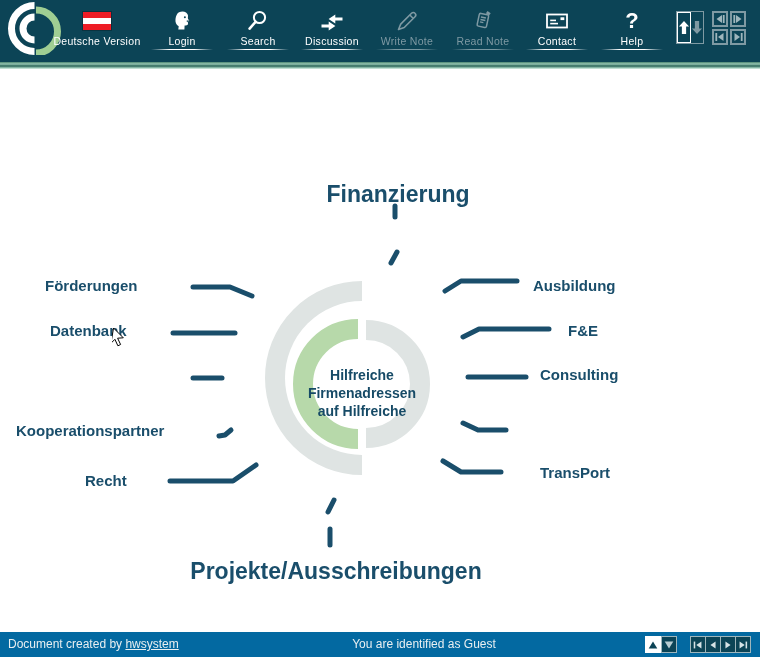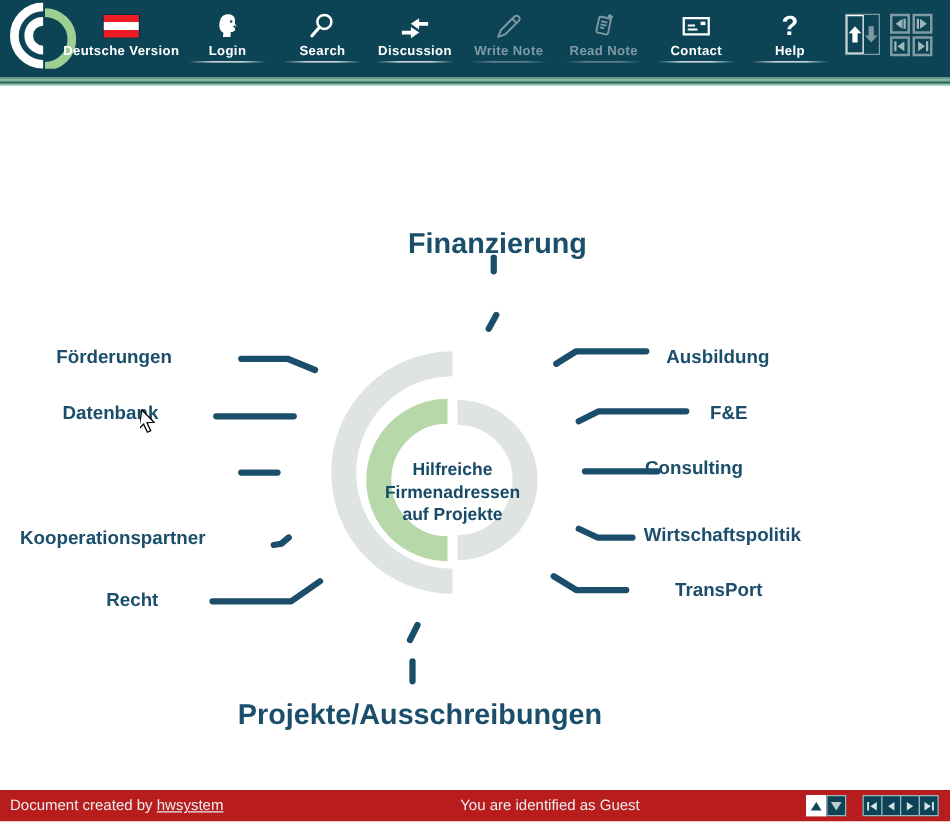--- a/index.html
+++ b/index.html
@@ -5,21 +5,21 @@
   html,body{margin:0;padding:0;background:#fff;}
   #screen{position:relative;width:760px;height:664px;overflow:hidden;background:#fff;
           font-family:"Liberation Sans","DejaVu Sans",sans-serif;}
   
   .header{position:absolute;left:0;top:0;width:760px;height:62px;background:#0c4456;}
   .header-strip{position:absolute;left:0;top:62px;width:760px;height:7px;
       background:linear-gradient(180deg,#4a8471 0px,#98c7b4 2px,#2a6458 4px,#a5d0bf 6px,#ddeee7 7px);}
   .logo{position:absolute;left:8px;top:2px;width:53px;height:53px;}
   .hitem{position:absolute;top:8px;width:80px;text-align:center;color:#fff;cursor:pointer;}
   .hitem .hicon{height:26px;display:flex;align-items:center;justify-content:center;color:#fff;}
-  .hitem .hlabel{font-size:10.5px;font-weight:bold;letter-spacing:.3px;margin-top:1px;white-space:nowrap;}
+  .hitem .hlabel{font-size:10.5px;font-weight:normal;letter-spacing:.3px;margin-top:1px;white-space:nowrap;}
   .hitem .hline{width:62px;height:1px;margin:2px auto 0;
       background:linear-gradient(90deg,rgba(255,255,255,0),#fff 30%,#fff 70%,rgba(255,255,255,0));}
   .hitem.disabled{cursor:default;}
   .hitem.disabled .hicon{color:#7e99a3;}
   .hitem.disabled .hlabel{color:#7e99a3;}
   .hitem.disabled .hline{opacity:.45;}
   .flag{width:28px;height:18px;display:inline-block;
       background:linear-gradient(180deg,#ee1c25 0 6px,#fff 6px 12px,#ee1c25 12px 18px);
       box-shadow:0 0 0 1px rgba(0,0,0,.25);}
   .helpmark{font-size:22px;font-weight:bold;line-height:22px;}
@@ -32,25 +32,25 @@
         grid-template-columns:1fr 1fr;grid-template-rows:1fr 1fr;gap:2px;}
   .navB .cell{border:2px solid #7f9aa3;display:flex;align-items:center;justify-content:center;
         box-sizing:border-box;background:#0c4456;}
   
   .dlabel{position:absolute;font-size:15px;font-weight:bold;color:#1a4e6b;white-space:nowrap;cursor:pointer;}
   .dlabel.big{font-size:23px;transform:translateX(-50%);}
   .center-text{position:absolute;left:272px;top:351px;width:180px;text-align:center;
       font-size:14px;font-weight:bold;line-height:18px;color:#164a66;margin-top:15px;}
   .center-text span{display:block;}
   
-  .footer{position:absolute;left:0;top:632px;width:760px;height:25px;background:#b91c1c;
+  .footer{position:absolute;left:0;top:632px;width:760px;height:25px;background:#0369a1;
       color:#e9eff1;font-size:12px;}
   .footer .left{position:absolute;left:8px;top:0;line-height:25px;white-space:nowrap;}
   .footer .left a{color:#e9eff1;text-decoration:underline;cursor:pointer;}
-  .footer .center{position:absolute;left:440px;top:0;line-height:25px;transform:translateX(-50%);white-space:nowrap;}
+  .footer .center{position:absolute;left:424px;top:0;line-height:25px;transform:translateX(-50%);white-space:nowrap;}
   .fbtn{position:absolute;top:636px;width:16px;height:17px;box-sizing:border-box;
       border:1px solid #9fb6bc;background:#0c4456;display:flex;align-items:center;justify-content:center;cursor:pointer;}
   .fbtn.white{background:#fff;border-color:#fff;}
   svg{display:block;}
 </style>
 </head>
 <body>
 
 <div id="screen">
 
@@ -214,34 +214,33 @@
       <polyline points="463,423 478,430 506,430"></polyline>
       <polyline points="443,461 461,472 501,472"></polyline>
       <line x1="334" y1="500" x2="328" y2="512"></line>
       <line x1="330" y1="529" x2="330" y2="545"></line>
     </g>
   </svg>
 
   <div class="center-text">
     <span>Hilfreiche</span>
     <span>Firmenadressen</span>
-    <span>auf Projekte</span>
+    <span>auf Hilfreiche</span>
   </div>
 
   <div class="dlabel big" style="left:398px;top:181px">Finanzierung</div>
 
   <div class="dlabel" style="left:45px;top:277px">Förderungen</div>
   <div class="dlabel" style="left:50px;top:322px">Datenbank</div>
   <div class="dlabel" style="left:16px;top:422px">Kooperationspartner</div>
   <div class="dlabel" style="left:85px;top:472px">Recht</div>
 
   <div class="dlabel" style="left:533px;top:277px">Ausbildung</div>
   <div class="dlabel" style="left:568px;top:322px">F&amp;E</div>
-  <div class="dlabel" style="left:516px;top:366px">Consulting</div>
-  <div class="dlabel" style="left:515px;top:420px">Wirtschaftspolitik</div>
+  <div class="dlabel" style="left:540px;top:366px">Consulting</div>
   <div class="dlabel" style="left:540px;top:464px">TransPort</div>
 
   <div class="dlabel big" style="left:336px;top:558px">Projekte/Ausschreibungen</div>
 
   <svg style="position:absolute;left:112px;top:327px" width="14" height="21" viewBox="0 0 14 21">
     <path d="M1.5 1l9.8 9.8-5.7.4 3 6.3-2.7 1.3-3-6.5-3.9 3.9z" fill="#fff" stroke="#000" stroke-width="1"></path>
   </svg>
 
   <div class="footer">
     <div class="left"><span>Document created by </span><a>hwsystem</a></div>

